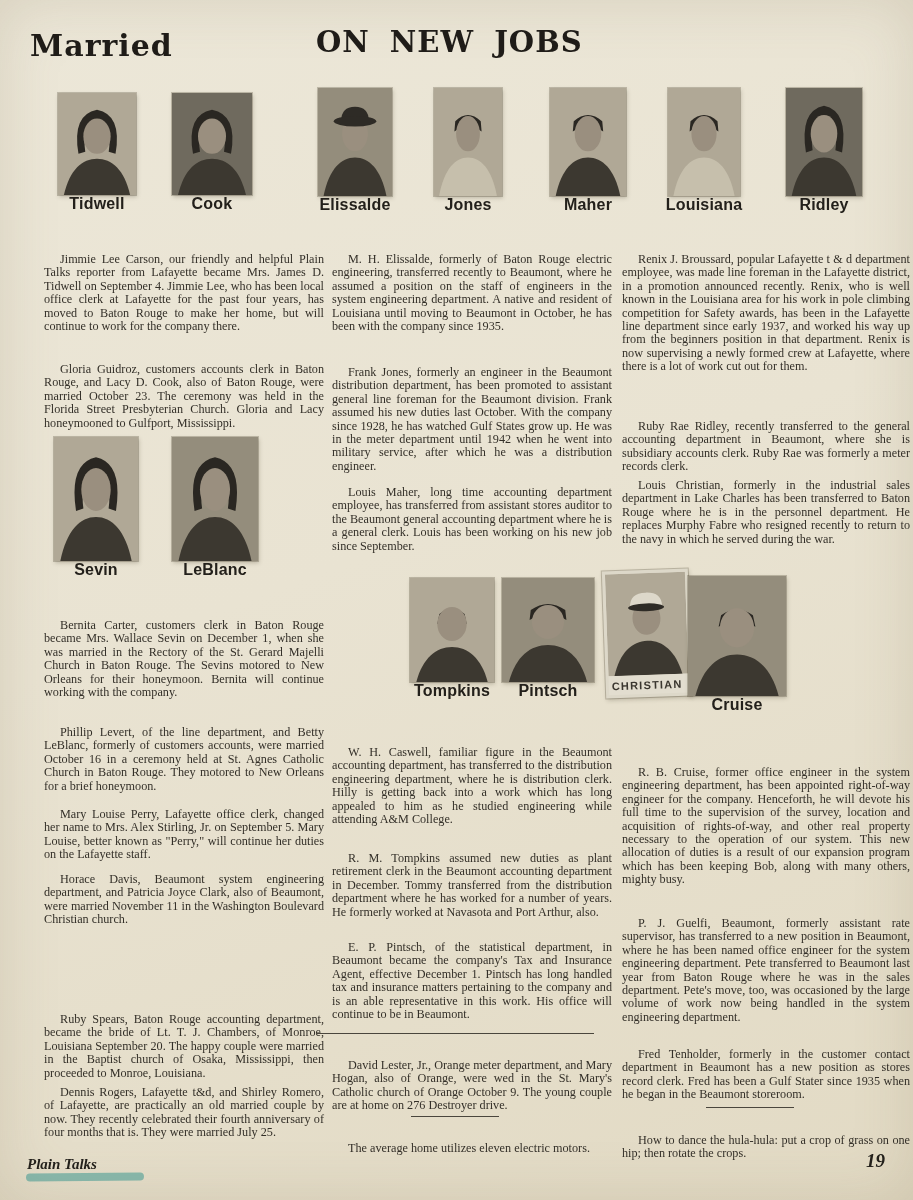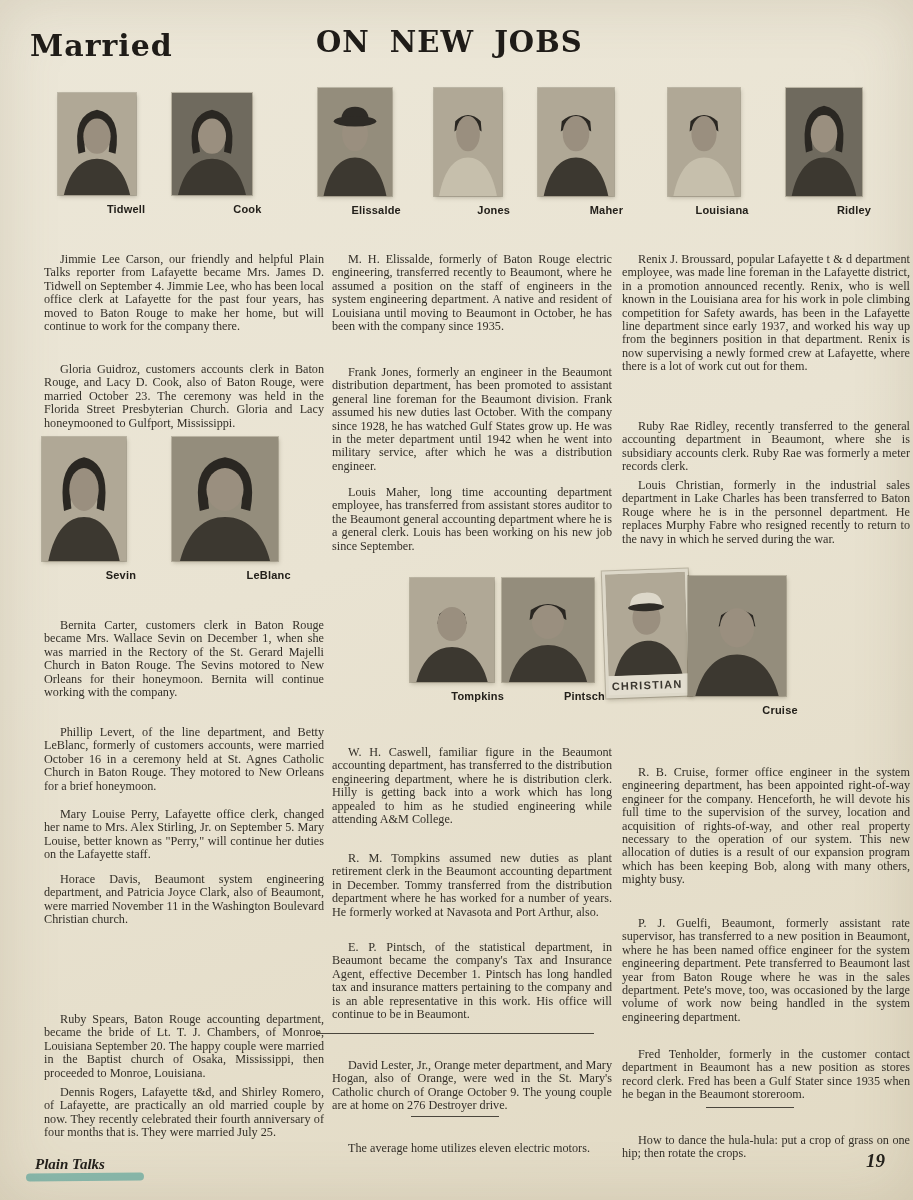--- a/index.html
+++ b/index.html
@@ -28,23 +28,23 @@
   .photo svg{display:block; width:100%; height:100%;}
   .photo svg .bg{fill:#b0a896;}
   .photo.dark svg .bg{fill:#6f6a5e;}
   .photo.mid svg .bg{fill:#948d7c;}
   .photo svg .head{fill:#9a8f7f;}
   .photo svg .torso{fill:#3c3830;}
   .photo.lightsuit svg .torso{fill:#c6bfac;}
   .photo svg .hairm,.photo svg .hairw{fill:#2a2722;}
   .photo svg .hat{fill:#2e2b26;}
   .photo figcaption{
-    position:absolute; top:100%; left:-12%; width:124%; margin-top:8px;
-    text-align:right; font-family:"Liberation Sans", sans-serif;
-    font-weight:bold; font-size:11px; color:#23201b; letter-spacing:.2px;
+    position:absolute; top:100%; left:-12%; width:124%; margin-top:0;
+    text-align:center; font-family:"Liberation Sans", sans-serif;
+    font-weight:bold; font-size:16px; color:#23201b; letter-spacing:.2px;
   }
   .snapshot{background:#ddd8c9; padding:3px 3px 0 3px;}
   .snapshot .strip{
     height:19px; background:#e2ddcf; display:flex; align-items:center;
     font-family:"Liberation Sans", sans-serif; font-size:11px; font-weight:bold;
     letter-spacing:1.2px; color:#3a362f; padding-left:3px;
   }
   .rule-full{position:absolute; height:1px; background:#4a463d;}
   .rule-short{position:absolute; height:1px; width:88px; background:#4a463d;}
   .footer-mag{
@@ -101,21 +101,21 @@
   </figure>
   <figure class="photo lightsuit" style="left:434px;top:88px;width:68px;height:108px">
     <svg viewBox="0 0 80 104" preserveAspectRatio="none">
         <rect class="bg" width="80" height="104"></rect>
         <path class="hairm" d="M25 32 Q40 20 55 32 L56 42 Q40 31 24 42 Z"></path>
         <ellipse class="head" cx="40" cy="44" rx="14" ry="17"></ellipse>
         <path class="torso" d="M6 104 C12 78 25 67 40 67 C55 67 68 78 74 104 Z"></path>
       </svg>
     <figcaption>Jones</figcaption>
   </figure>
-  <figure class="photo" style="left:538px;top:88px;width:76px;height:108px">
+  <figure class="photo" style="left:550px;top:88px;width:76px;height:108px">
     <svg viewBox="0 0 80 104" preserveAspectRatio="none">
         <rect class="bg" width="80" height="104"></rect>
         <path class="hairm" d="M25 32 Q40 20 55 32 L56 42 Q40 31 24 42 Z"></path>
         <ellipse class="head" cx="40" cy="44" rx="14" ry="17"></ellipse>
         <path class="torso" d="M6 104 C12 78 25 67 40 67 C55 67 68 78 74 104 Z"></path>
       </svg>
     <figcaption>Maher</figcaption>
   </figure>
   <figure class="photo lightsuit" style="left:668px;top:88px;width:72px;height:108px">
     <svg viewBox="0 0 80 104" preserveAspectRatio="none">
@@ -129,30 +129,30 @@
   <figure class="photo dark" style="left:786px;top:88px;width:76px;height:108px">
     <svg viewBox="0 0 80 104" preserveAspectRatio="none">
         <rect class="bg" width="80" height="104"></rect>
         <path class="hairw" d="M21 62 Q14 22 40 17 Q66 22 59 62 L52 60 Q56 34 40 31 Q24 34 28 60 Z"></path>
         <ellipse class="head" cx="40" cy="44" rx="14" ry="18"></ellipse>
         <path class="torso" d="M6 104 C12 78 25 67 40 67 C55 67 68 78 74 104 Z"></path>
       </svg>
     <figcaption>Ridley</figcaption>
   </figure>
 
-  <figure class="photo" style="left:42px;top:437px;width:84px;height:124px">
+  <figure class="photo" style="left:54px;top:437px;width:84px;height:124px">
     <svg viewBox="0 0 80 104" preserveAspectRatio="none">
         <rect class="bg" width="80" height="104"></rect>
         <path class="hairw" d="M21 62 Q14 22 40 17 Q66 22 59 62 L52 60 Q56 34 40 31 Q24 34 28 60 Z"></path>
         <ellipse class="head" cx="40" cy="44" rx="14" ry="18"></ellipse>
         <path class="torso" d="M6 104 C12 78 25 67 40 67 C55 67 68 78 74 104 Z"></path>
       </svg>
     <figcaption>Sevin</figcaption>
   </figure>
-  <figure class="photo mid" style="left:172px;top:437px;width:106px;height:124px">
+  <figure class="photo mid" style="left:172px;top:437px;width:86px;height:124px">
     <svg viewBox="0 0 80 104" preserveAspectRatio="none">
         <rect class="bg" width="80" height="104"></rect>
         <path class="hairw" d="M21 62 Q14 22 40 17 Q66 22 59 62 L52 60 Q56 34 40 31 Q24 34 28 60 Z"></path>
         <ellipse class="head" cx="40" cy="44" rx="14" ry="18"></ellipse>
         <path class="torso" d="M6 104 C12 78 25 67 40 67 C55 67 68 78 74 104 Z"></path>
       </svg>
     <figcaption>LeBlanc</figcaption>
   </figure>
 
   <figure class="photo" style="left:410px;top:578px;width:84px;height:104px">
@@ -223,17 +223,17 @@
     <p class="para" style="top:750px">R. B. Cruise, former office engineer in the system engineering department, has been appointed right-of-way engineer for the company. Henceforth, he will devote his full time to the supervision of the survey, location and acquisition of rights-of-way, and other real property necessary to the operation of our system. This new allocation of duties is a result of our expansion program which has been keeping Bob, along with many others, mighty busy.</p>
     <p class="para" style="top:901px">P. J. Guelfi, Beaumont, formerly assistant rate supervisor, has transferred to a new position in Beaumont, where he has been named office engineer for the system engineering department. Pete transferred to Beaumont last year from Baton Rouge where he was in the sales department. Pete's move, too, was occasioned by the large volume of work now being handled in the system engineering department.</p>
     <p class="para" style="top:1032px">Fred Tenholder, formerly in the customer contact department in Beaumont has a new position as stores record clerk. Fred has been a Gulf Stater since 1935 when he began in the Beaumont storeroom.</p>
     <p class="para" style="top:1118px">How to dance the hula-hula: put a crop of grass on one hip; then rotate the crops.</p>
   </section>
 
   <div class="rule-full" style="left:316px;top:1033px;width:278px"></div>
   <div class="rule-short" style="left:411px;top:1116px"></div>
   <div class="rule-short" style="left:706px;top:1107px"></div>
 
-  <div class="footer-mag" style="left:35px;top:1156px">Plain Talks</div>
+  <div class="footer-mag" style="left:27px;top:1156px">Plain Talks</div>
   <div class="teal-smudge"></div>
   <div class="footer-page" style="left:866px;top:1150px">19</div>
 
 </div>
 
 </body></html>

